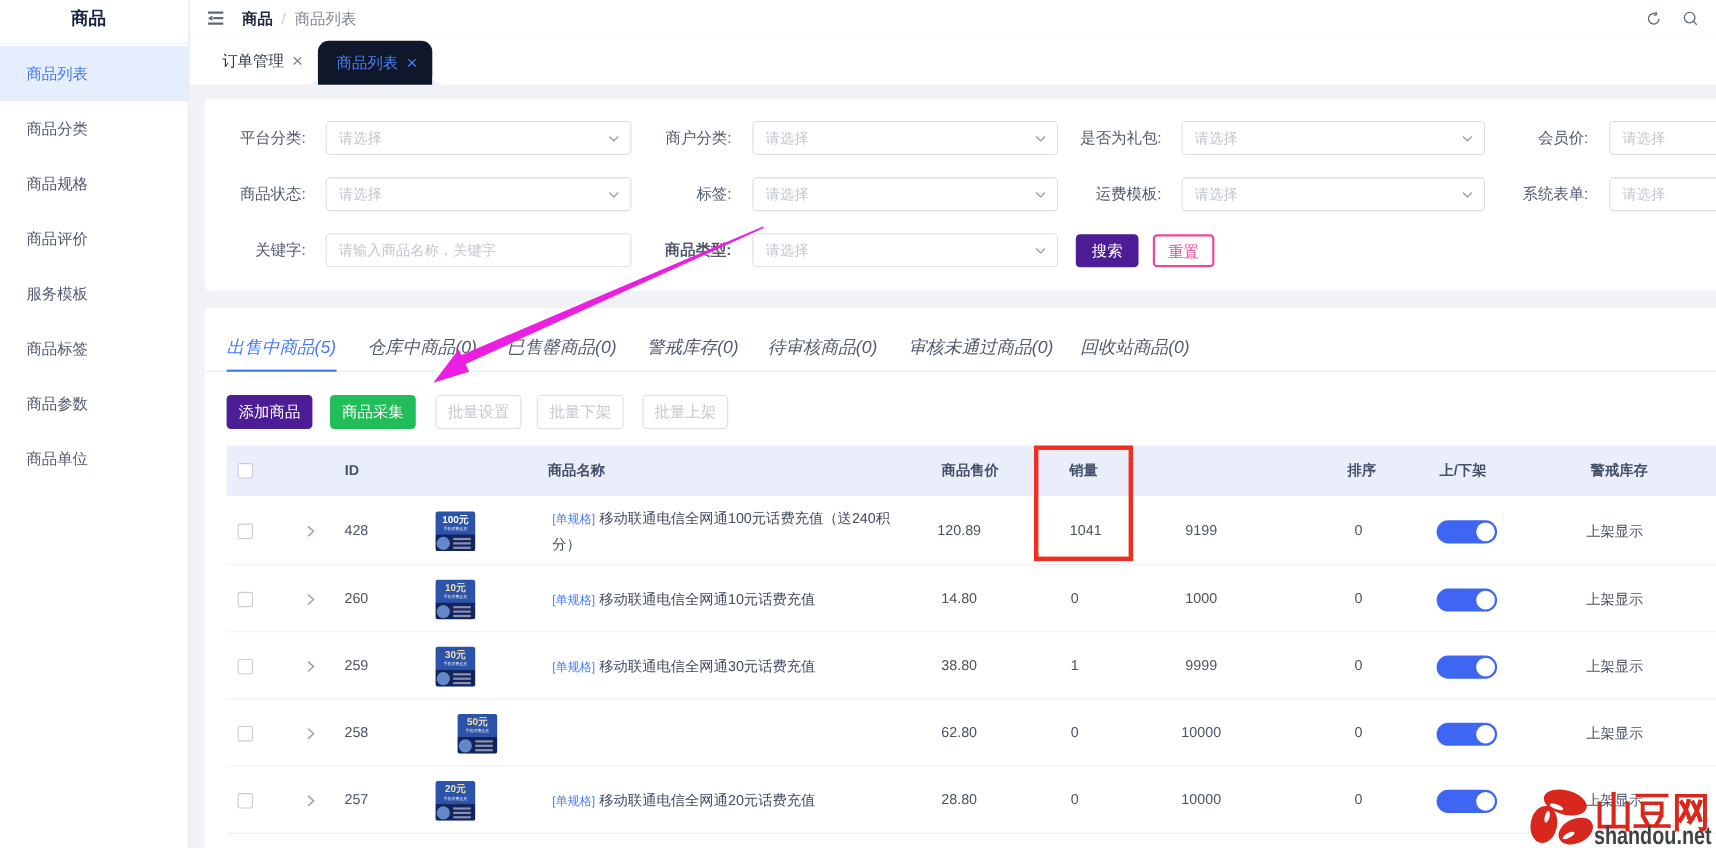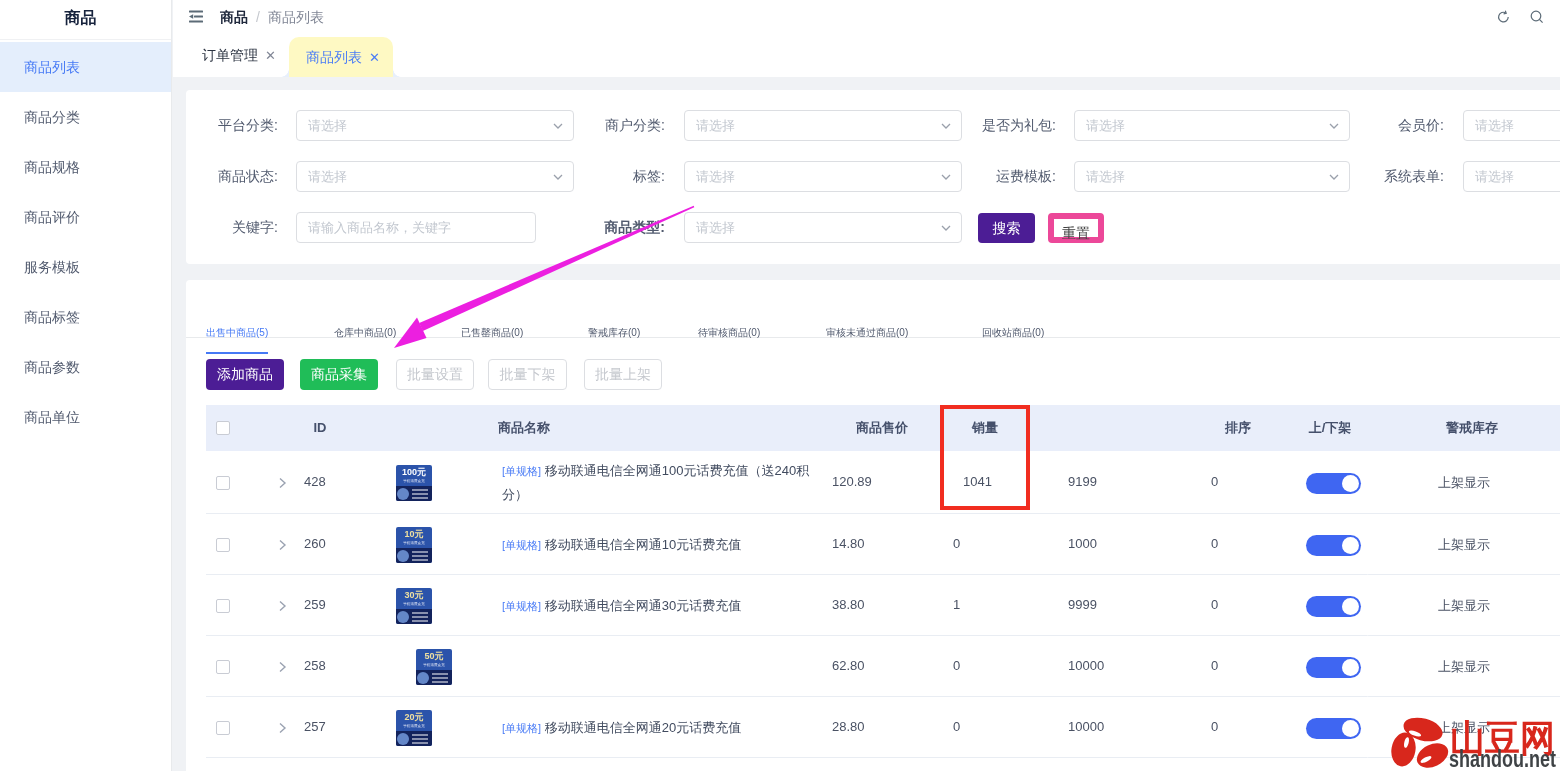--- a/index.html
+++ b/index.html
@@ -20,50 +20,50 @@
 .crumb { position:absolute; left:47px; top:0; height:34px; line-height:34px; font-size:14px; }
 .crumb b { color:#20293d; font-weight:bold; }
 .crumb .sep { color:#c5c8ce; margin:0 8px; }
 .crumb .cur { color:#808695; }
 .topicons { position:absolute; right:12px; top:10px; }
 
 
 .tabbar { position:absolute; left:173px; top:34px; width:1387px; height:43px; background:#fff; }
 .tab1 { position:absolute; left:29px; top:0; height:43px; line-height:43px; font-size:14px; color:#2c3442; }
 .tab1 .x { color:#808695; font-size:13px; margin-left:7px; }
-.tab2 { position:absolute; left:116px; top:3px; width:104px; height:40px; line-height:40px; padding-left:17px; background:#fef9c3; border-radius:10px 10px 0 0; color:#4a7cf6; font-size:14px; }
+.tab2 { position:absolute; left:116px; top:3px; width:104px; height:40px; line-height:40px; padding-left:17px; background:#0f172a; border-radius:10px 10px 0 0; color:#4a7cf6; font-size:14px; }
 .tab2 .x { font-size:13px; margin-left:7px; }
 .tab2 .fl,.tab2 .fr { position:absolute; bottom:0; width:8px; height:8px; }
 .tab2 .fl { left:-8px; background:radial-gradient(circle 8px at 0 0, transparent 7.5px, #e7effc 8px); }
 .tab2 .fr { right:-8px; background:radial-gradient(circle 8px at 8px 0, transparent 7.5px, #e7effc 8px); }
 
 
 .card1 { position:absolute; left:186px; top:90px; width:1390px; height:174px; background:#fff; border-radius:4px; }
 .card2 { position:absolute; left:186px; top:280px; width:1390px; height:520px; background:#fff; border-radius:4px 4px 0 0; }
 
 
 .flabel { position:absolute; height:31px; line-height:31px; text-align:right; font-size:14px; color:#515a6e; }
 .finput { position:absolute; height:31px; border:1px solid #dcdee2; border-radius:4px; background:#fff; line-height:29px; padding-left:11px; font-size:13px; color:#c2c7cf; }
 .finput .arrow { position:absolute; right:9px; top:9px; }
 .btn { position:absolute; height:30px; line-height:30px; border-radius:4px; font-size:14px; text-align:center; }
 .btn-blue { background:#4c1d95; color:#fff; }
 .btn-green { background:#20bd58; color:#fff; }
-.btn-plain { background:#fff; border:6px solid #ec4899; color:#404040; line-height:28px; }
+.btn-plain { background:#fff; border:2px solid #ec4899; color:#ec4899; line-height:28px; }
 .btn-dis { background:#fff; border:1px solid #dcdee2; color:#c5c8ce; line-height:28px; }
 
 
 .ptabs { position:absolute; left:0; top:16px; width:1390px; height:42px; border-bottom:1px solid #e8eaec; }
-.ptab { position:absolute; top:16px; height:42px; line-height:41px; font-size:10px; color:#515a6e; }
+.ptab { position:absolute; top:0; height:42px; line-height:41px; font-size:16px; color:#515a6e;font-style:italic; }
 .ptab.on { color:#4579f5; border-bottom:2px solid #4579f5; }
 
 
 .thead { position:absolute; left:20px; top:125px; width:1370px; height:46px; background:#e9eefa; }
 .hcell { position:absolute; top:0; height:46px; line-height:46px; font-size:13px; color:#45506b; font-weight:bold; text-align:center; }
 .trow { position:absolute; left:20px; width:1370px; background:#fff; border-bottom:1px solid #e9edf3; }
-.cell { position:absolute; font-size:13px; color:#4a5264; white-space:nowrap; }
+.cell { position:absolute; text-align:center; font-size:13px; color:#4a5264; white-space:nowrap; }
 .cb { position:absolute; width:14px; height:14px; border:1px solid #c9ccd4; border-radius:2px; background:#fff; }
 .chev { position:absolute; width:12px; height:12px; }
 .pimg { position:absolute; width:36px; height:36px; border-radius:2px; overflow:hidden; background:#2b53aa; }
 .pimg .t1 { text-align:center; font-size:9px; color:#fff; font-weight:bold; line-height:11px; padding-top:2px; }
 .pimg .t1.yel { color:#efe0a0; }
 .pimg .t2 { text-align:center; font-size:4px; color:#e8ecf8; line-height:5px; transform:scale(0.9); }
 .pimg .bot { position:absolute; left:0; top:21px; width:36px; height:15px; background:#13235c; }
 .pimg .globe { position:absolute; left:1px; top:23px; width:12px; height:12px; border-radius:50%; background:#6e92d4; opacity:0.9; }
 .pimg .ln { position:absolute; left:16px; width:16px; height:2px; background:rgba(255,255,255,0.5); }
 .tag { color:#4a7cf6; font-size:11px; }
@@ -140,21 +140,21 @@
         <path d="M2 4 L6 8 L10 4" fill="none" stroke="#9aa0ab" stroke-width="1.3"></path>
       </svg></div>
   <div class="flabel" style="left:770px; top:71px; width:100px;">运费模板:</div>
   <div class="finput" style="left:888px; top:71px; width:276px;">请选择<svg class="arrow" width="12" height="12" viewBox="0 0 12 12">
         <path d="M2 4 L6 8 L10 4" fill="none" stroke="#9aa0ab" stroke-width="1.3"></path>
       </svg></div>
   <div class="flabel" style="left:1174px; top:71px; width:84px;">系统表单:</div>
   <div class="finput" style="left:1277px; top:71px; width:113px; border-radius:4px 0 0 4px;">请选择</div>
 
   <div class="flabel" style="left:8px; top:122px; width:84px;">关键字:</div>
-  <div class="finput" style="left:110px; top:122px; width:240px;">请输入商品名称，关键字</div>
+  <div class="finput" style="left:110px; top:122px; width:278px;">请输入商品名称，关键字</div>
   <div class="flabel" style="left:395px; top:122px; width:84px;font-weight:bold;">商品类型:</div>
   <div class="finput" style="left:498px; top:122px; width:278px;">请选择<svg class="arrow" width="12" height="12" viewBox="0 0 12 12">
         <path d="M2 4 L6 8 L10 4" fill="none" stroke="#9aa0ab" stroke-width="1.3"></path>
       </svg></div>
   <div class="btn btn-blue" style="left:792px; top:123px; width:57px;">搜索</div>
   <div class="btn btn-plain" style="left:862px; top:123px; width:56px;">重置</div>
 </div>
 
 <div class="card2">
   <div class="ptabs">

